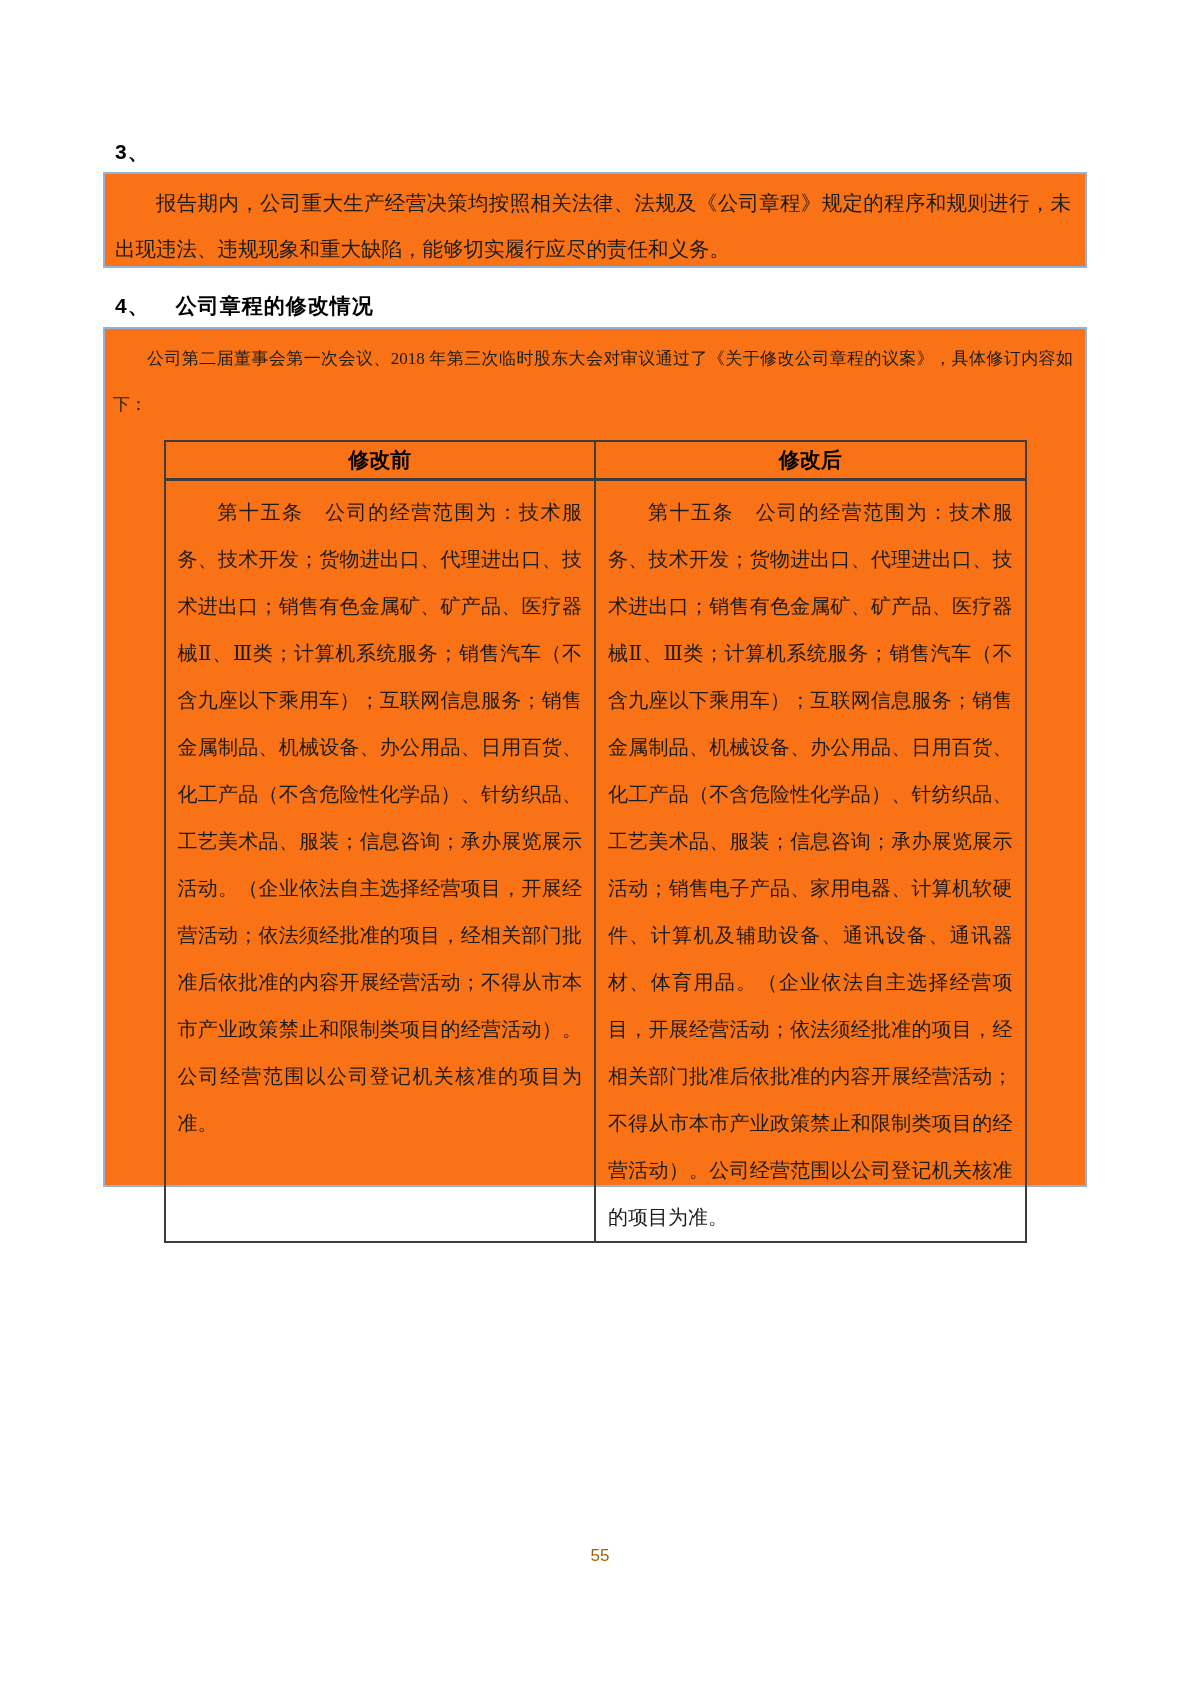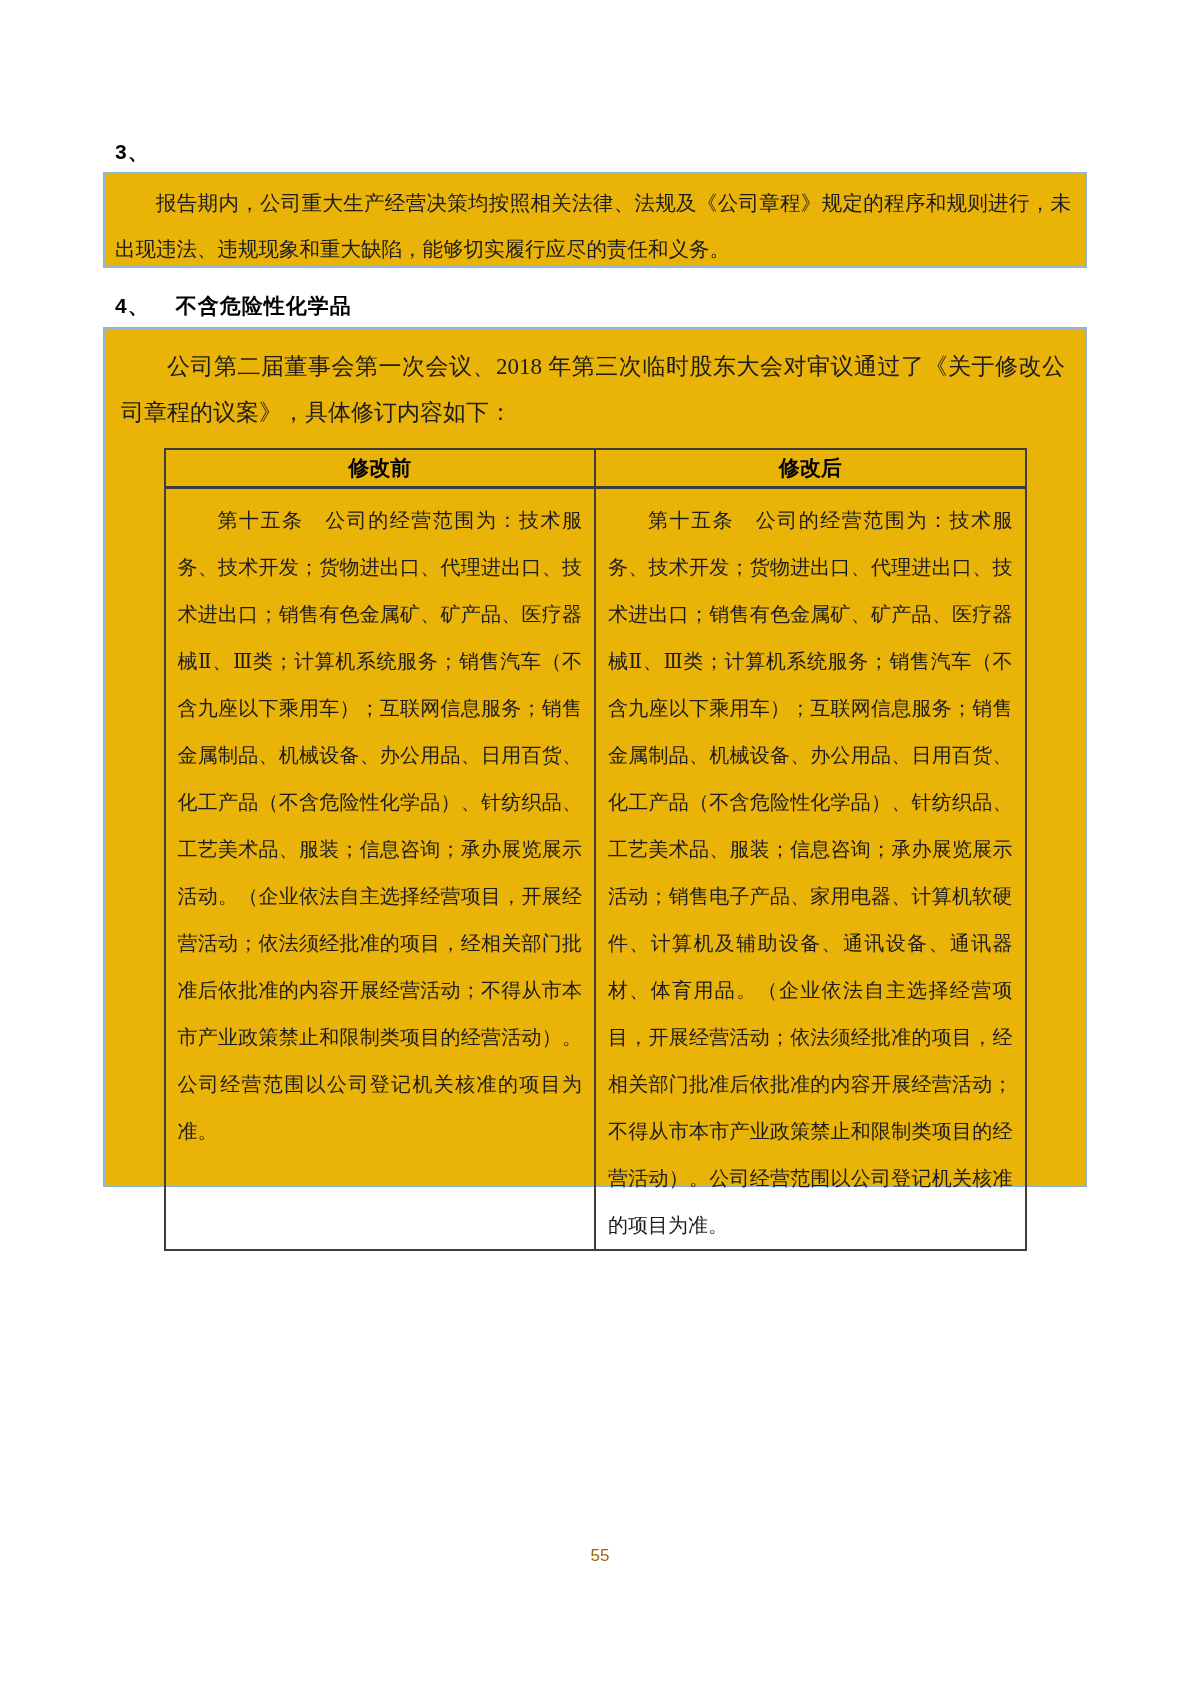--- a/index.html
+++ b/index.html
@@ -35,38 +35,38 @@
   .sec-heading .sec-num { margin-right: 26px; }
   .heading-3 { top: 138px; }
   .heading-4 { top: 292px; }
 
   .blue-box {
     position: absolute;
     left: 103px;
     width: 984px;
     border: 2px solid #8EB4D9;
     box-sizing: border-box;
-    background: #eab308;
+    background: #f97316;
   }
   .box-1 { top: 172px; height: 96px; }
   .box-2 { top: 327px; height: 860px; }
 
   .para {
     margin: 0;
     padding: 6px 14px 0 10px;
     font-size: 20.5px;
     line-height: 46px;
     text-align: justify;
     text-indent: 2em;
     color: #1c1c1c;
   }
   .intro-para {
-    margin: 8px;
+    margin: 0;
     padding: 7px 12px 0 8px;
-    font-size: 23px;
+    font-size: 17px;
     line-height: 46px;
     text-align: justify;
     text-indent: 2em;
     color: #1c1c1c;
   }
 
   table.mod-table {
     border-collapse: collapse;
     margin: 12px auto 0 auto;
     width: 863px;
@@ -121,21 +121,21 @@
   <div class="sec-heading heading-3">
     <span class="sec-num">3、</span>
   </div>
 
   <div class="blue-box box-1">
     <p class="para">报告期内，公司重大生产经营决策均按照相关法律、法规及《公司章程》规定的程序和规则进行，未出现违法、违规现象和重大缺陷，能够切实履行应尽的责任和义务。</p>
   </div>
 
   <div class="sec-heading heading-4">
     <span class="sec-num">4、</span>
-    <span>不含危险性化学品</span>
+    <span>公司章程的修改情况</span>
   </div>
 
   <div class="blue-box box-2">
     <p class="intro-para">公司第二届董事会第一次会议、2018 年第三次临时股东大会对审议通过了《关于修改公司章程的议案》，具体修订内容如下：</p>
 
     <table class="mod-table">
       <thead>
         <tr>
           <th>修改前</th>
           <th>修改后</th>

